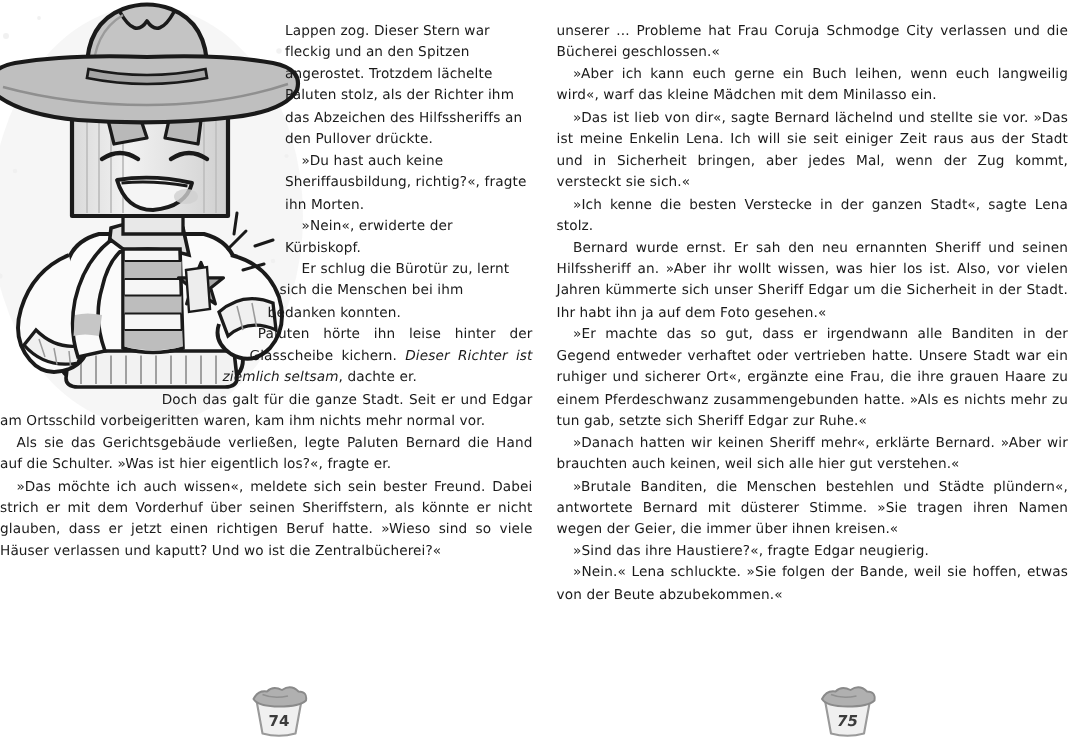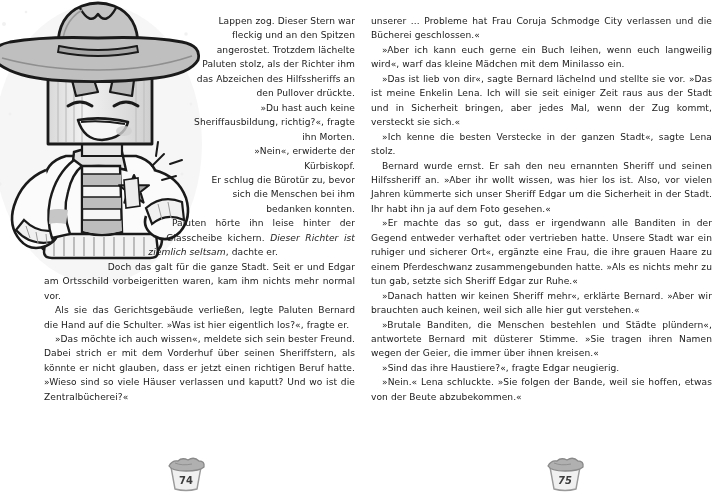--- a/index.html
+++ b/index.html
@@ -65,21 +65,20 @@
     left: 0;
     top: 14px;
     width: 363px;
     padding-right: 8px;
   }
   .left-text p {
     margin: 0;
   }
   .left-text .indent {
     text-indent: 11px;
-    padding-left: 44px;
   }
 
   
   .art-spacer {
     float: left;
     width: 190px;
     height: 255px;
     shape-outside: polygon(
       0px 0px,
       190px 0px,
@@ -90,21 +89,21 @@
       166px 210px,
       160px 224px,
       120px 238px,
       60px 250px,
       0px 255px
     );
     shape-margin: 3px;
   }
   
   .left-text .wrap-right {
-    text-align: right;
+    text-align: left;
   }
 
   .right-text {
     left: 0;
     top: 14px;
     width: 357px;
     padding-left: 8px;
     padding-right: 8px;
   }
   .right-text p {
@@ -265,21 +264,21 @@
         <path d="M73 52 Q112 60 151 52 L152 58 Q112 66 72 58 Z" fill="#a6a6a6" stroke="#1a1a1a" stroke-width="1.8"></path>
       </svg>
     </div>
 
     <div class="text-col left-text">
       <div class="art-spacer"></div>
 
       <p class="wrap-right">Lappen zog. Dieser Stern war fleckig und an den Spitzen angerostet. Trotzdem lächelte Paluten stolz, als der Richter ihm das Abzeichen des Hilfssheriffs an den Pullover drückte.</p>
       <p class="indent wrap-right">»Du hast auch keine Sheriffausbildung, richtig?«, fragte ihn Morten.</p>
       <p class="indent wrap-right">»Nein«, erwiderte der Kürbiskopf.</p>
-      <p class="indent wrap-right">Er schlug die Bürotür zu, bevor sich die Menschen bei ihm bedanken konnten.</p>
+      <p class="indent wrap-right">Er schlug die Bürotür zu, lernt sich die Menschen bei ihm bedanken konnten.</p>
       <p><span>Paluten hörte ihn leise hinter der Glasscheibe kichern. </span><em>Dieser Richter ist ziemlich seltsam</em><span>, dachte er.</span></p>
       <p class="indent">Doch das galt für die ganze Stadt. Seit er und Edgar am Ortsschild vorbeigeritten waren, kam ihm nichts mehr normal vor.</p>
       <p class="indent">Als sie das Gerichtsgebäude verließen, legte Paluten Bernard die Hand auf die Schulter. »Was ist hier eigentlich los?«, fragte er.</p>
       <p class="indent">»Das möchte ich auch wissen«, meldete sich sein bester Freund. Dabei strich er mit dem Vorderhuf über seinen Sheriffstern, als könnte er nicht glauben, dass er jetzt einen richtigen Beruf hatte. »Wieso sind so viele Häuser verlassen und kaputt? Und wo ist die Zentralbücherei?«</p>
     </div>
 
     <div class="folio folio-left">
       <svg viewBox="0 0 48 40" xmlns="http://www.w3.org/2000/svg">
 
         <path d="M9 14 L39 14 L35 36 Q24 39 13 36 Z" fill="#f0f0f0" stroke="#9a9a9a" stroke-width="1.4" stroke-linejoin="round"></path>

